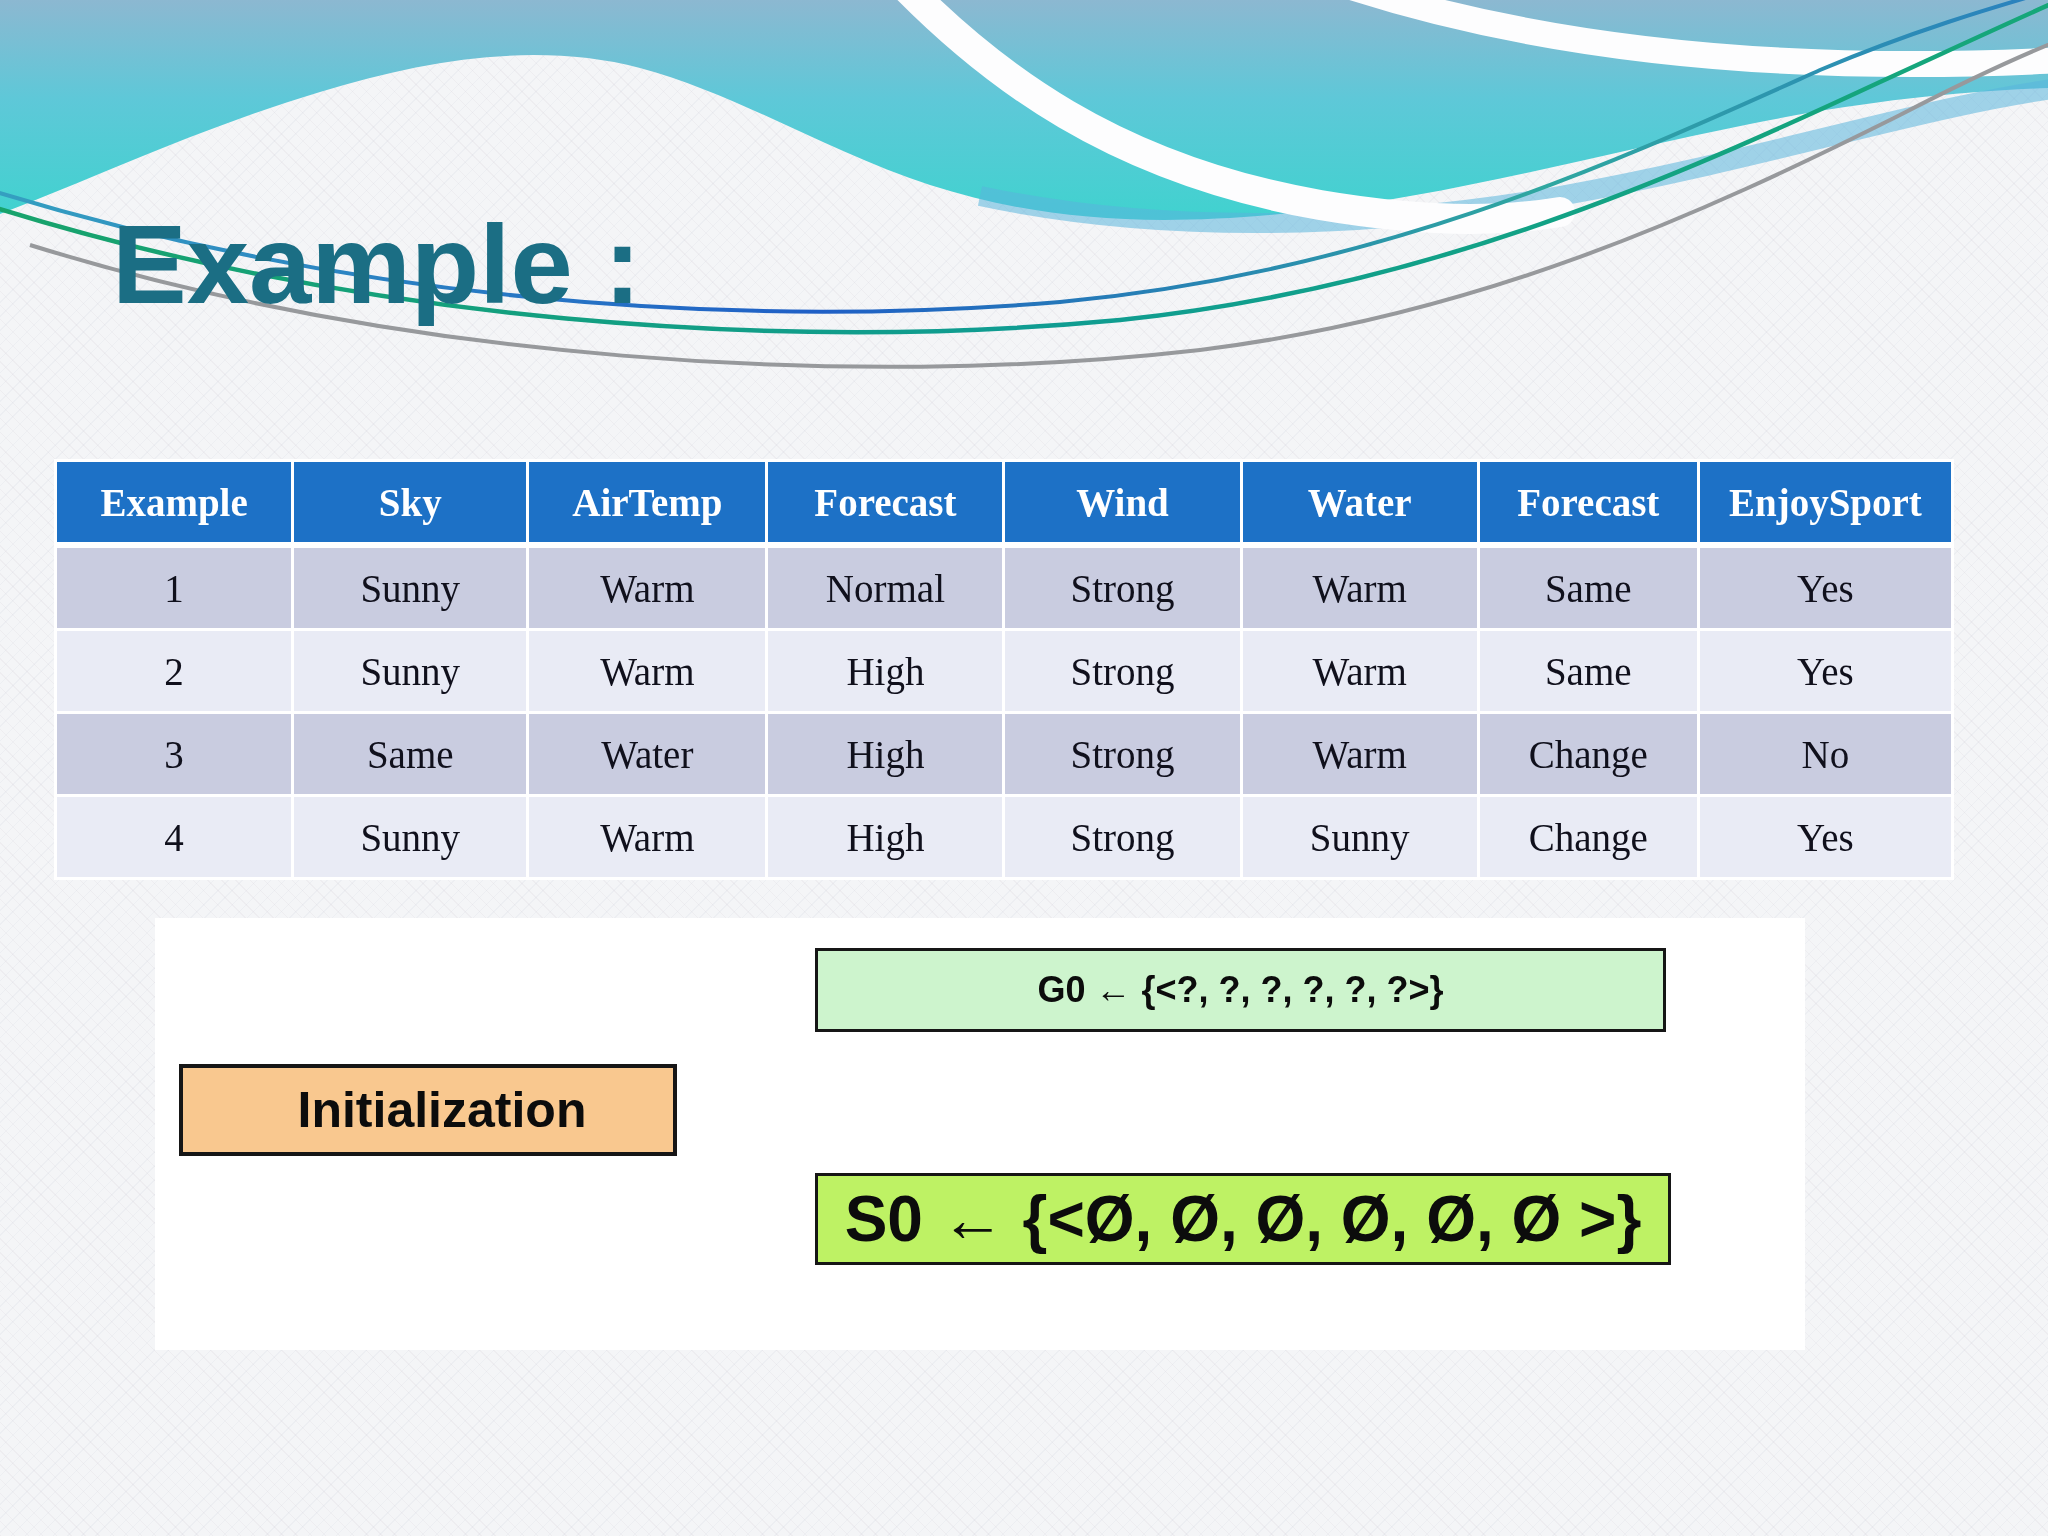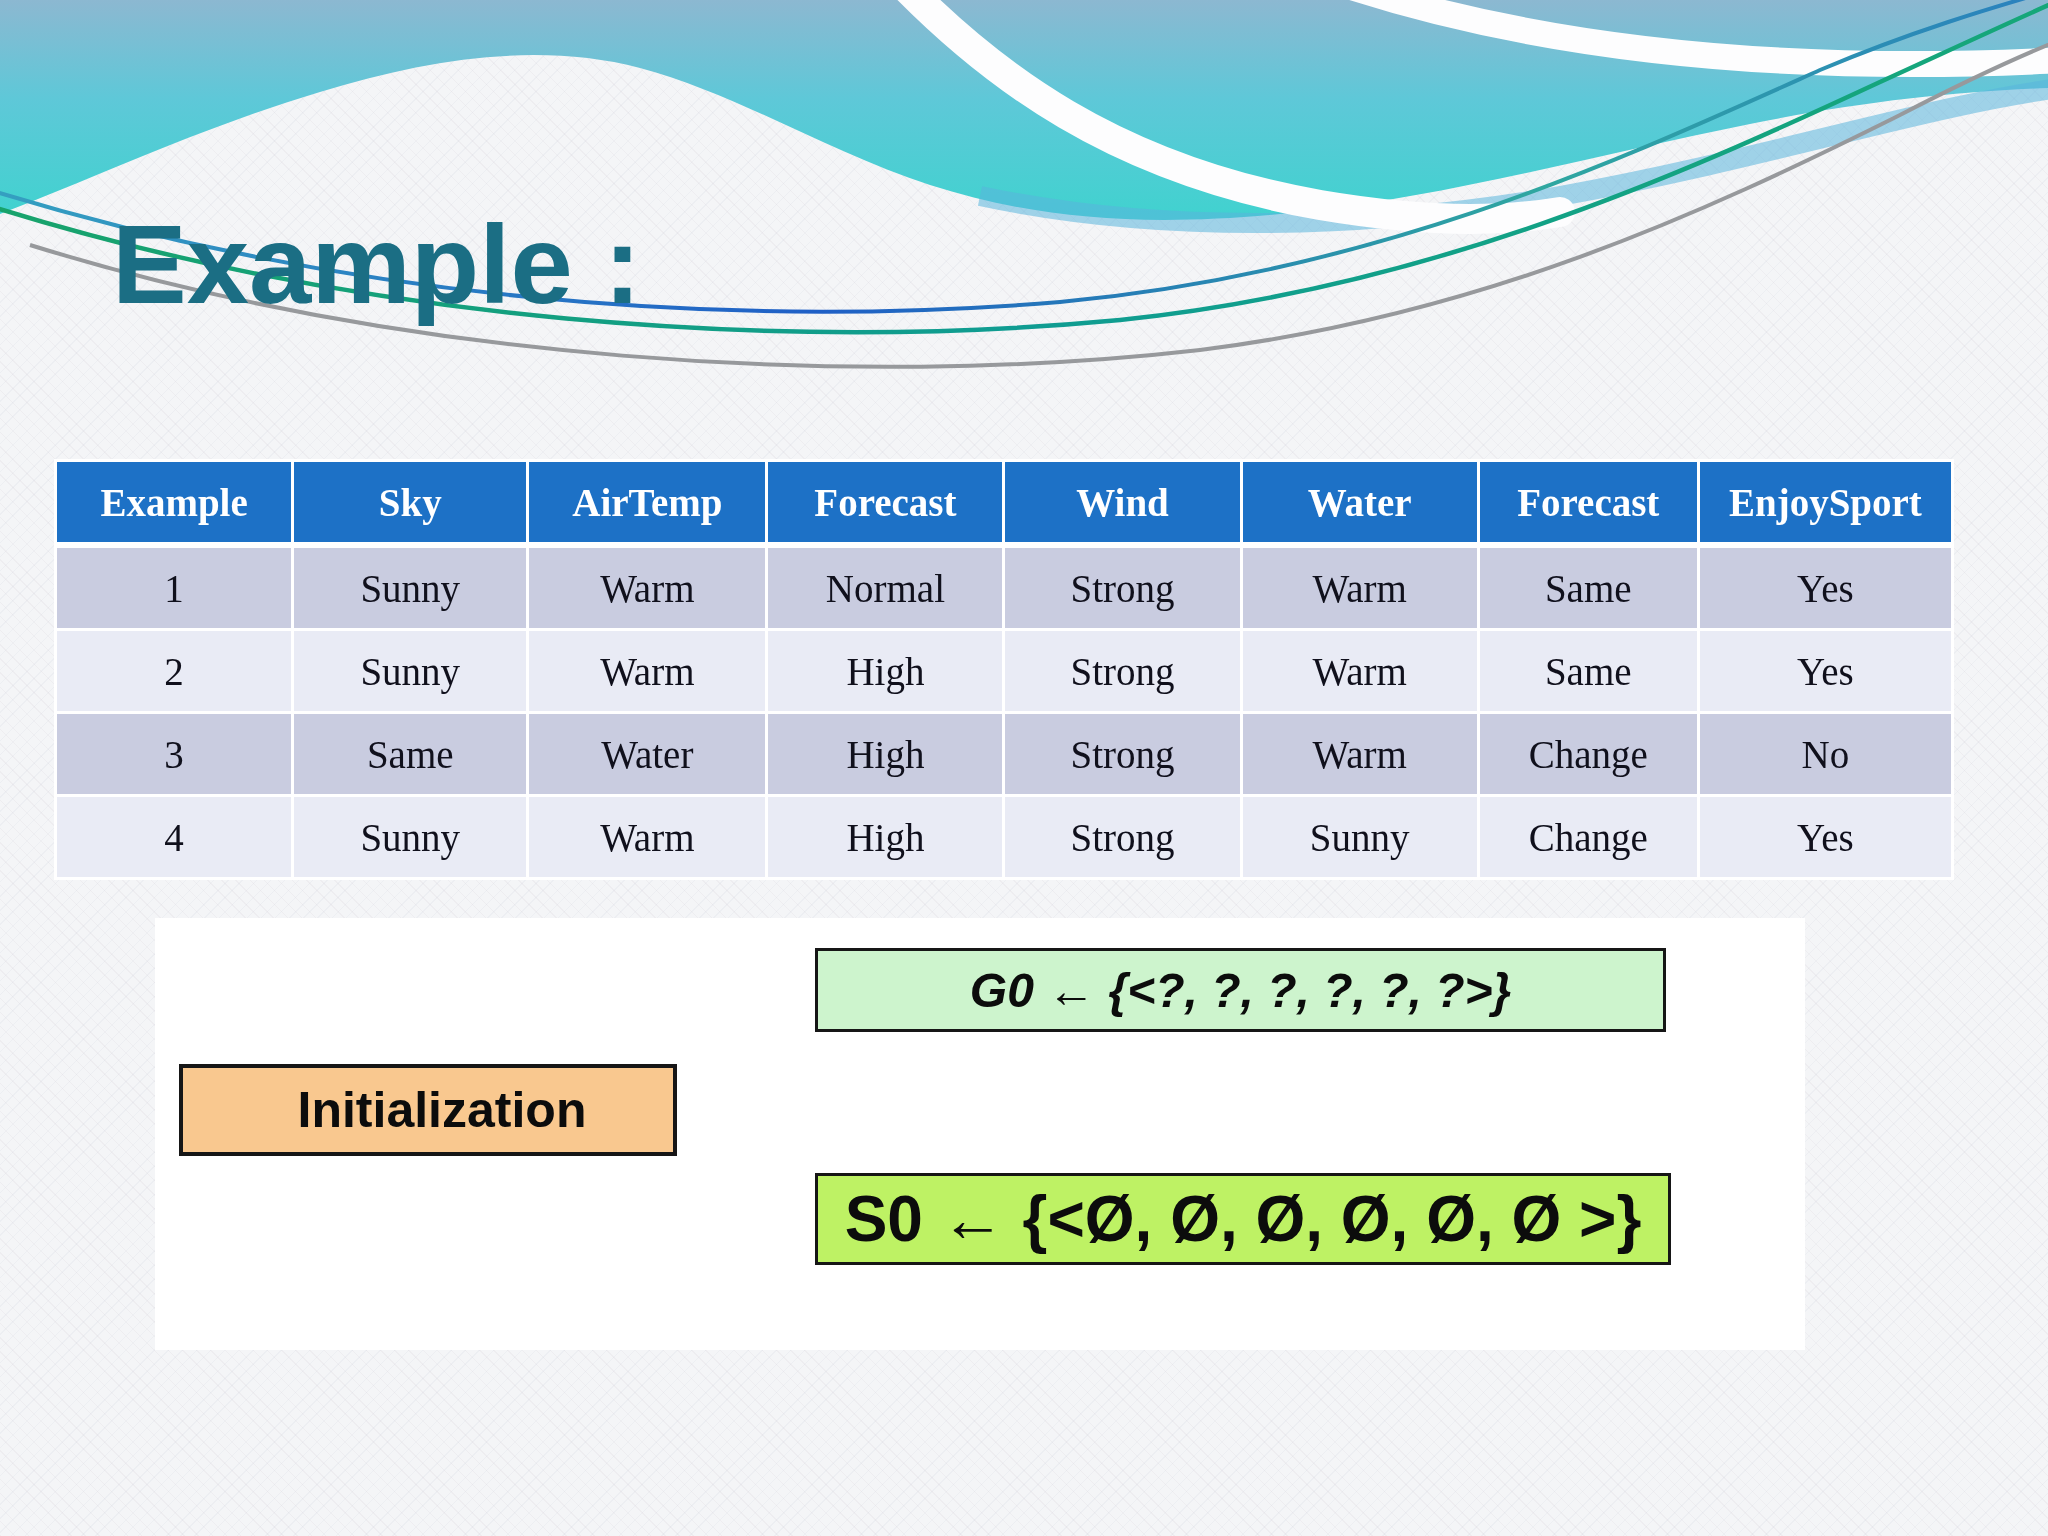--- a/index.html
+++ b/index.html
@@ -35,21 +35,21 @@
   tr.row-even td{background:#e9ebf5;}
   .diagram{
     position:absolute;left:155px;top:918px;width:1650px;height:432px;
     background:#ffffff;
   }
   .dbox{
     position:absolute;display:flex;align-items:center;justify-content:center;
     font-weight:700;color:#0c0c0c;white-space:nowrap;
     font-family:"Liberation Sans", sans-serif;
   }
-  .g0-box  {left:660px;top:30px; width:845px;height:78px;background:#cdf4cd;border:3px solid #161616;font-size:48px;font-style:italic;}
+  .g0-box  {left:660px;top:30px; width:845px;height:78px;background:#cdf4cd;border:3px solid #161616;font-size:36px;}
   .init-box{left:24px; top:146px;width:462px;height:84px;background:#f9c88f;border:4px solid #161616;font-size:50px;padding-left:28px;}
   .s0-box  {left:660px;top:255px;width:850px;height:86px;background:#bef264;border:3px solid #161616;font-size:64px;text-align:right;}
 </style>
 </head>
 <body>
 
 <div class="slide">
 
   <svg class="waves" width="2048" height="440" viewBox="0 0 2048 440">
     <defs>

